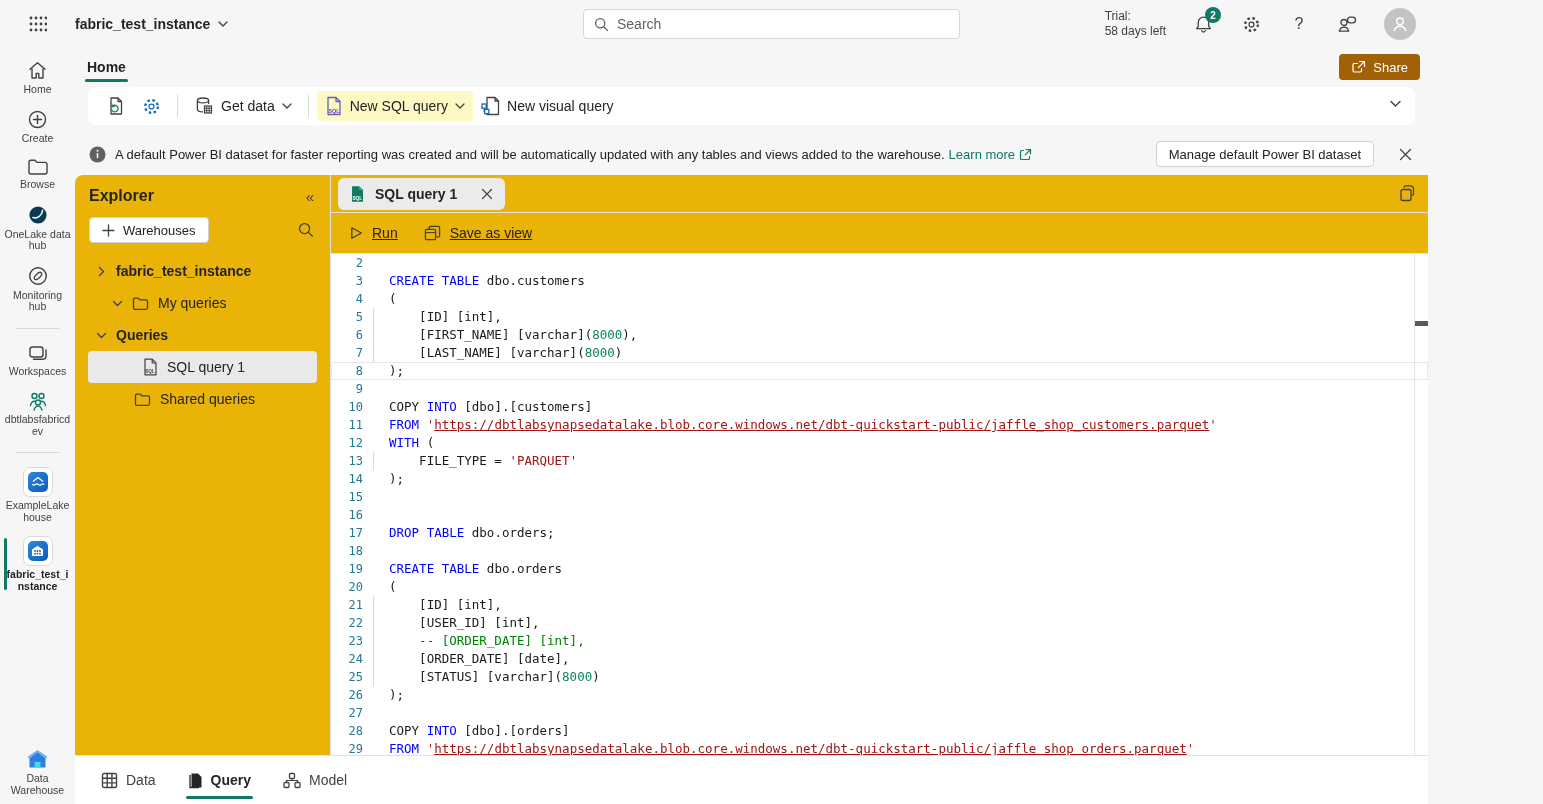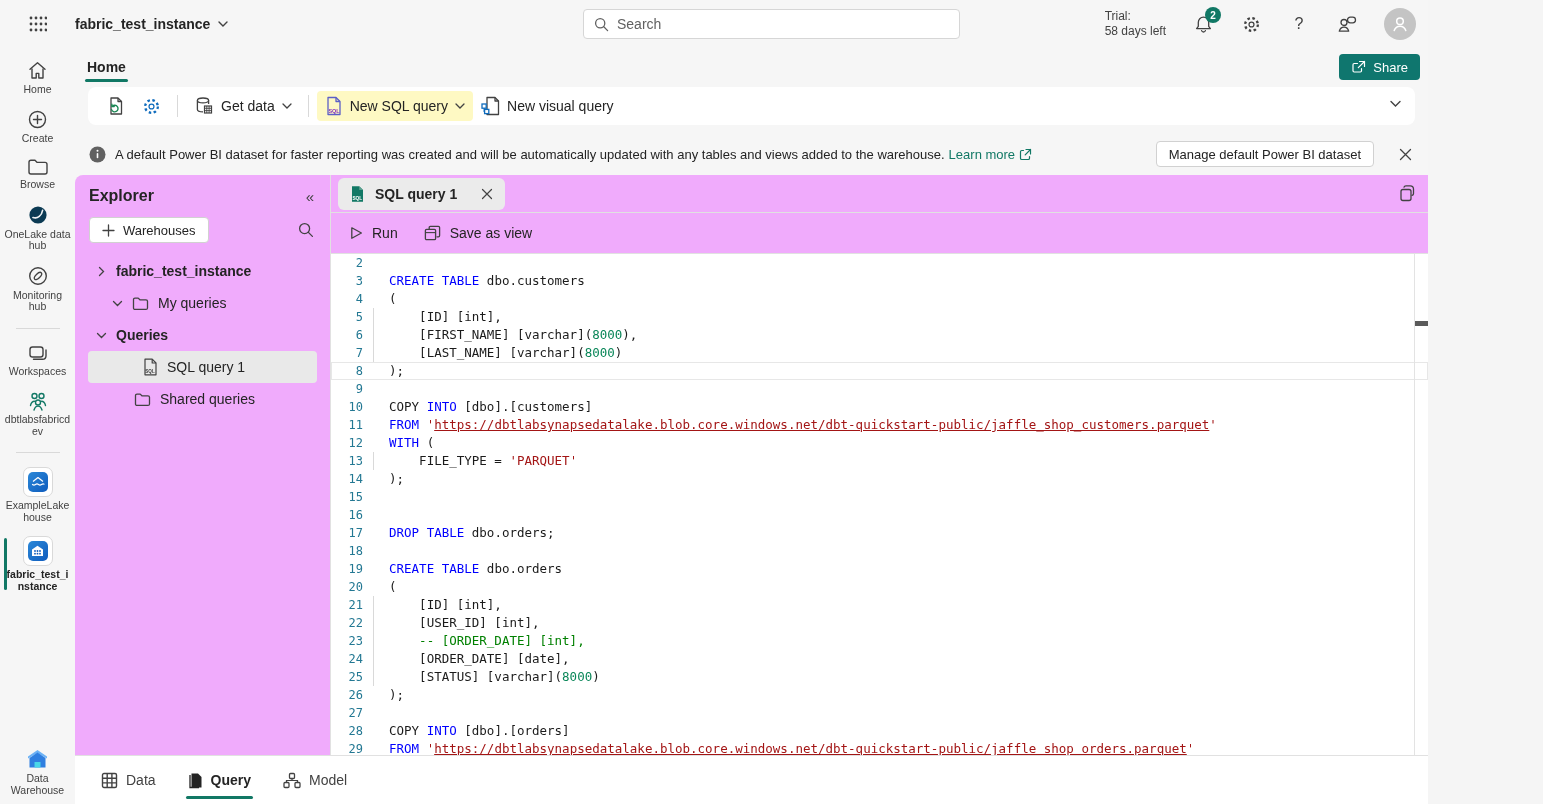--- a/index.html
+++ b/index.html
@@ -34,37 +34,37 @@
   .rail-sep { width:44px; border-top:1px solid #d9d9d9; margin:2px 0 14px 0; }
   .rail-bottom { margin-top:auto; margin-bottom:8px; }
   .appbox { width:30px; height:30px; background:#fff; border:1px solid #d9d9d9; border-radius:7px; display:flex; align-items:center; justify-content:center; }
   .appbox .inner { width:20px; height:20px; border-radius:5px; background:linear-gradient(135deg,#2b88d8,#0f5cbd); display:flex; align-items:center; justify-content:center; }
 
   
   .main { flex:1; min-width:0; display:flex; flex-direction:column; background:#f6f6f6; }
   .tabrow { height:37px; flex:0 0 37px; display:flex; align-items:center; padding:0 8px; position:relative; }
   .home-tab { position:relative; font-size:14px; font-weight:700; padding:0 4px; height:100%; display:flex; align-items:center; cursor:pointer; }
   .home-tab::after { content:""; position:absolute; left:2px; right:2px; bottom:3px; height:3px; border-radius:2px; background:#117865; }
-  .share-btn { position:absolute; right:8px; top:6px; height:26px; background:#0f766e; color:#fff; border:none; border-radius:4px; font-size:13px; font-family:"Liberation Sans",sans-serif; display:flex; align-items:center; gap:7px; padding:0 12px; cursor:pointer; }
+  .share-btn { position:absolute; right:8px; top:6px; height:26px; background:#a16207; color:#fff; border:none; border-radius:4px; font-size:13px; font-family:"Liberation Sans",sans-serif; display:flex; align-items:center; gap:7px; padding:0 12px; cursor:pointer; }
 
   .ribbonwrap { height:48px; flex:0 0 48px; padding:2px 13px 8px 13px; }
   .ribbon { background:#fff; border-radius:8px; height:38px; display:flex; align-items:center; padding:0 10px; position:relative; }
   .rbtn { display:flex; align-items:center; gap:7px; font-size:14px; color:#242424; padding:5px 8px; border-radius:4px; cursor:pointer; white-space:nowrap; }
   .rbtn.selected { background:#fef9c3; }
   .rsep { width:1px; height:22px; background:#d9d9d9; margin:0 8px; }
   .ribbon-chevron { position:absolute; right:14px; top:13px; cursor:pointer; }
 
   .banner { height:42px; flex:0 0 42px; display:flex; align-items:center; padding:0 14px; gap:9px; position:relative; font-size:13px; color:#242424; }
   .banner .msg { white-space:nowrap; overflow:hidden; }
   .learnmore { color:#117865; text-decoration:none; display:inline-flex; align-items:center; gap:4px; margin-left:4px; cursor:pointer; }
   .manage-btn { position:absolute; right:54px; height:26px; background:#fff; border:1px solid #d1d1d1; border-radius:4px; font-size:13px; font-family:"Liberation Sans",sans-serif; padding:0 12px; cursor:pointer; color:#242424; }
   .banner-close { position:absolute; right:16px; cursor:pointer; }
 
   
-  .content { flex:1; min-height:0; background:#f0abfc; border-radius:8px 0 0 0; display:flex; }
+  .content { flex:1; min-height:0; background:#eab308; border-radius:8px 0 0 0; display:flex; }
 
   .explorer { width:256px; flex:0 0 256px; border-right:1px solid #e1e1e1; padding-top:8px; display:flex; flex-direction:column; }
   .exp-head { display:flex; align-items:center; justify-content:space-between; padding:4px 16px 10px 14px; }
   .exp-title { font-size:16px; font-weight:700; }
   .collapse-ic { font-size:15px; color:#424242; cursor:pointer; }
   .exp-tools { display:flex; align-items:center; justify-content:space-between; padding:2px 16px 12px 14px; }
   .wh-btn { height:26px; border:1px solid #d1d1d1; border-radius:4px; background:#fff; display:flex; align-items:center; gap:8px; padding:0 12px; font-size:13px; font-family:"Liberation Sans",sans-serif; cursor:pointer; color:#242424; }
   .tree { font-size:14px; }
   .trow { height:32px; display:flex; align-items:center; gap:9px; margin:0 13px; padding-left:7px; border-radius:4px; cursor:pointer; white-space:nowrap; }
   .trow.sel { background:#e9e9e9; }
@@ -73,21 +73,21 @@
   .ind1 { padding-left:23px; }
   .ind2 { padding-left:55px; }
 
   
   .editor { flex:1; min-width:0; display:flex; flex-direction:column; position:relative; }
   .querytabs { height:38px; flex:0 0 38px; border-bottom:1px solid #e1e1e1; display:flex; align-items:center; padding-left:7px; position:relative; }
   .qtab { height:32px; background:#ebebeb; border-radius:6px; display:flex; align-items:center; gap:10px; padding:0 12px 0 12px; font-size:14px; font-weight:700; cursor:pointer; }
   .qtab .close { margin-left:14px; display:flex; cursor:pointer; }
   .copy-ic { position:absolute; right:13px; top:9px; cursor:pointer; }
   .runbar { height:41px; flex:0 0 41px; border-bottom:1px solid #e1e1e1; display:flex; align-items:center; gap:26px; padding-left:19px; font-size:14px; }
-  .runbar .cmd { display:flex; align-items:center; gap:9px; cursor:pointer; color:#242424; }
+  .runbar .cmd { display:flex; align-items:center; gap:9px; cursor:pointer; color:#242424;text-decoration:underline; }
 
   .code { flex:1; min-height:0; position:relative; overflow:hidden; font-family:"DejaVu Sans Mono","Liberation Mono",monospace; font-size:12.5px; background:#fff; }
   .cl { height:18px; line-height:18px; position:relative; white-space:pre; }
   .cl .ln { display:inline-block; width:32px; text-align:right; color:#237893; font-size:12px; }
   .cl .lt { margin-left:26px; }
   .cl.gd::before { content:""; position:absolute; left:42px; top:0; bottom:0; width:1px; background:#d9d9d9; }
   .cl.cur { box-shadow:inset 0 0 0 1px #e7e7e7; }
   .tk-kw { color:#0000ff; } .tk-pl { color:#1b1b1b; } .tk-num { color:#098658; }
   .tk-str { color:#a31515; } .tk-lnk { color:#a31515; text-decoration:underline; cursor:pointer; }
   .tk-cmt { color:#008000; }

